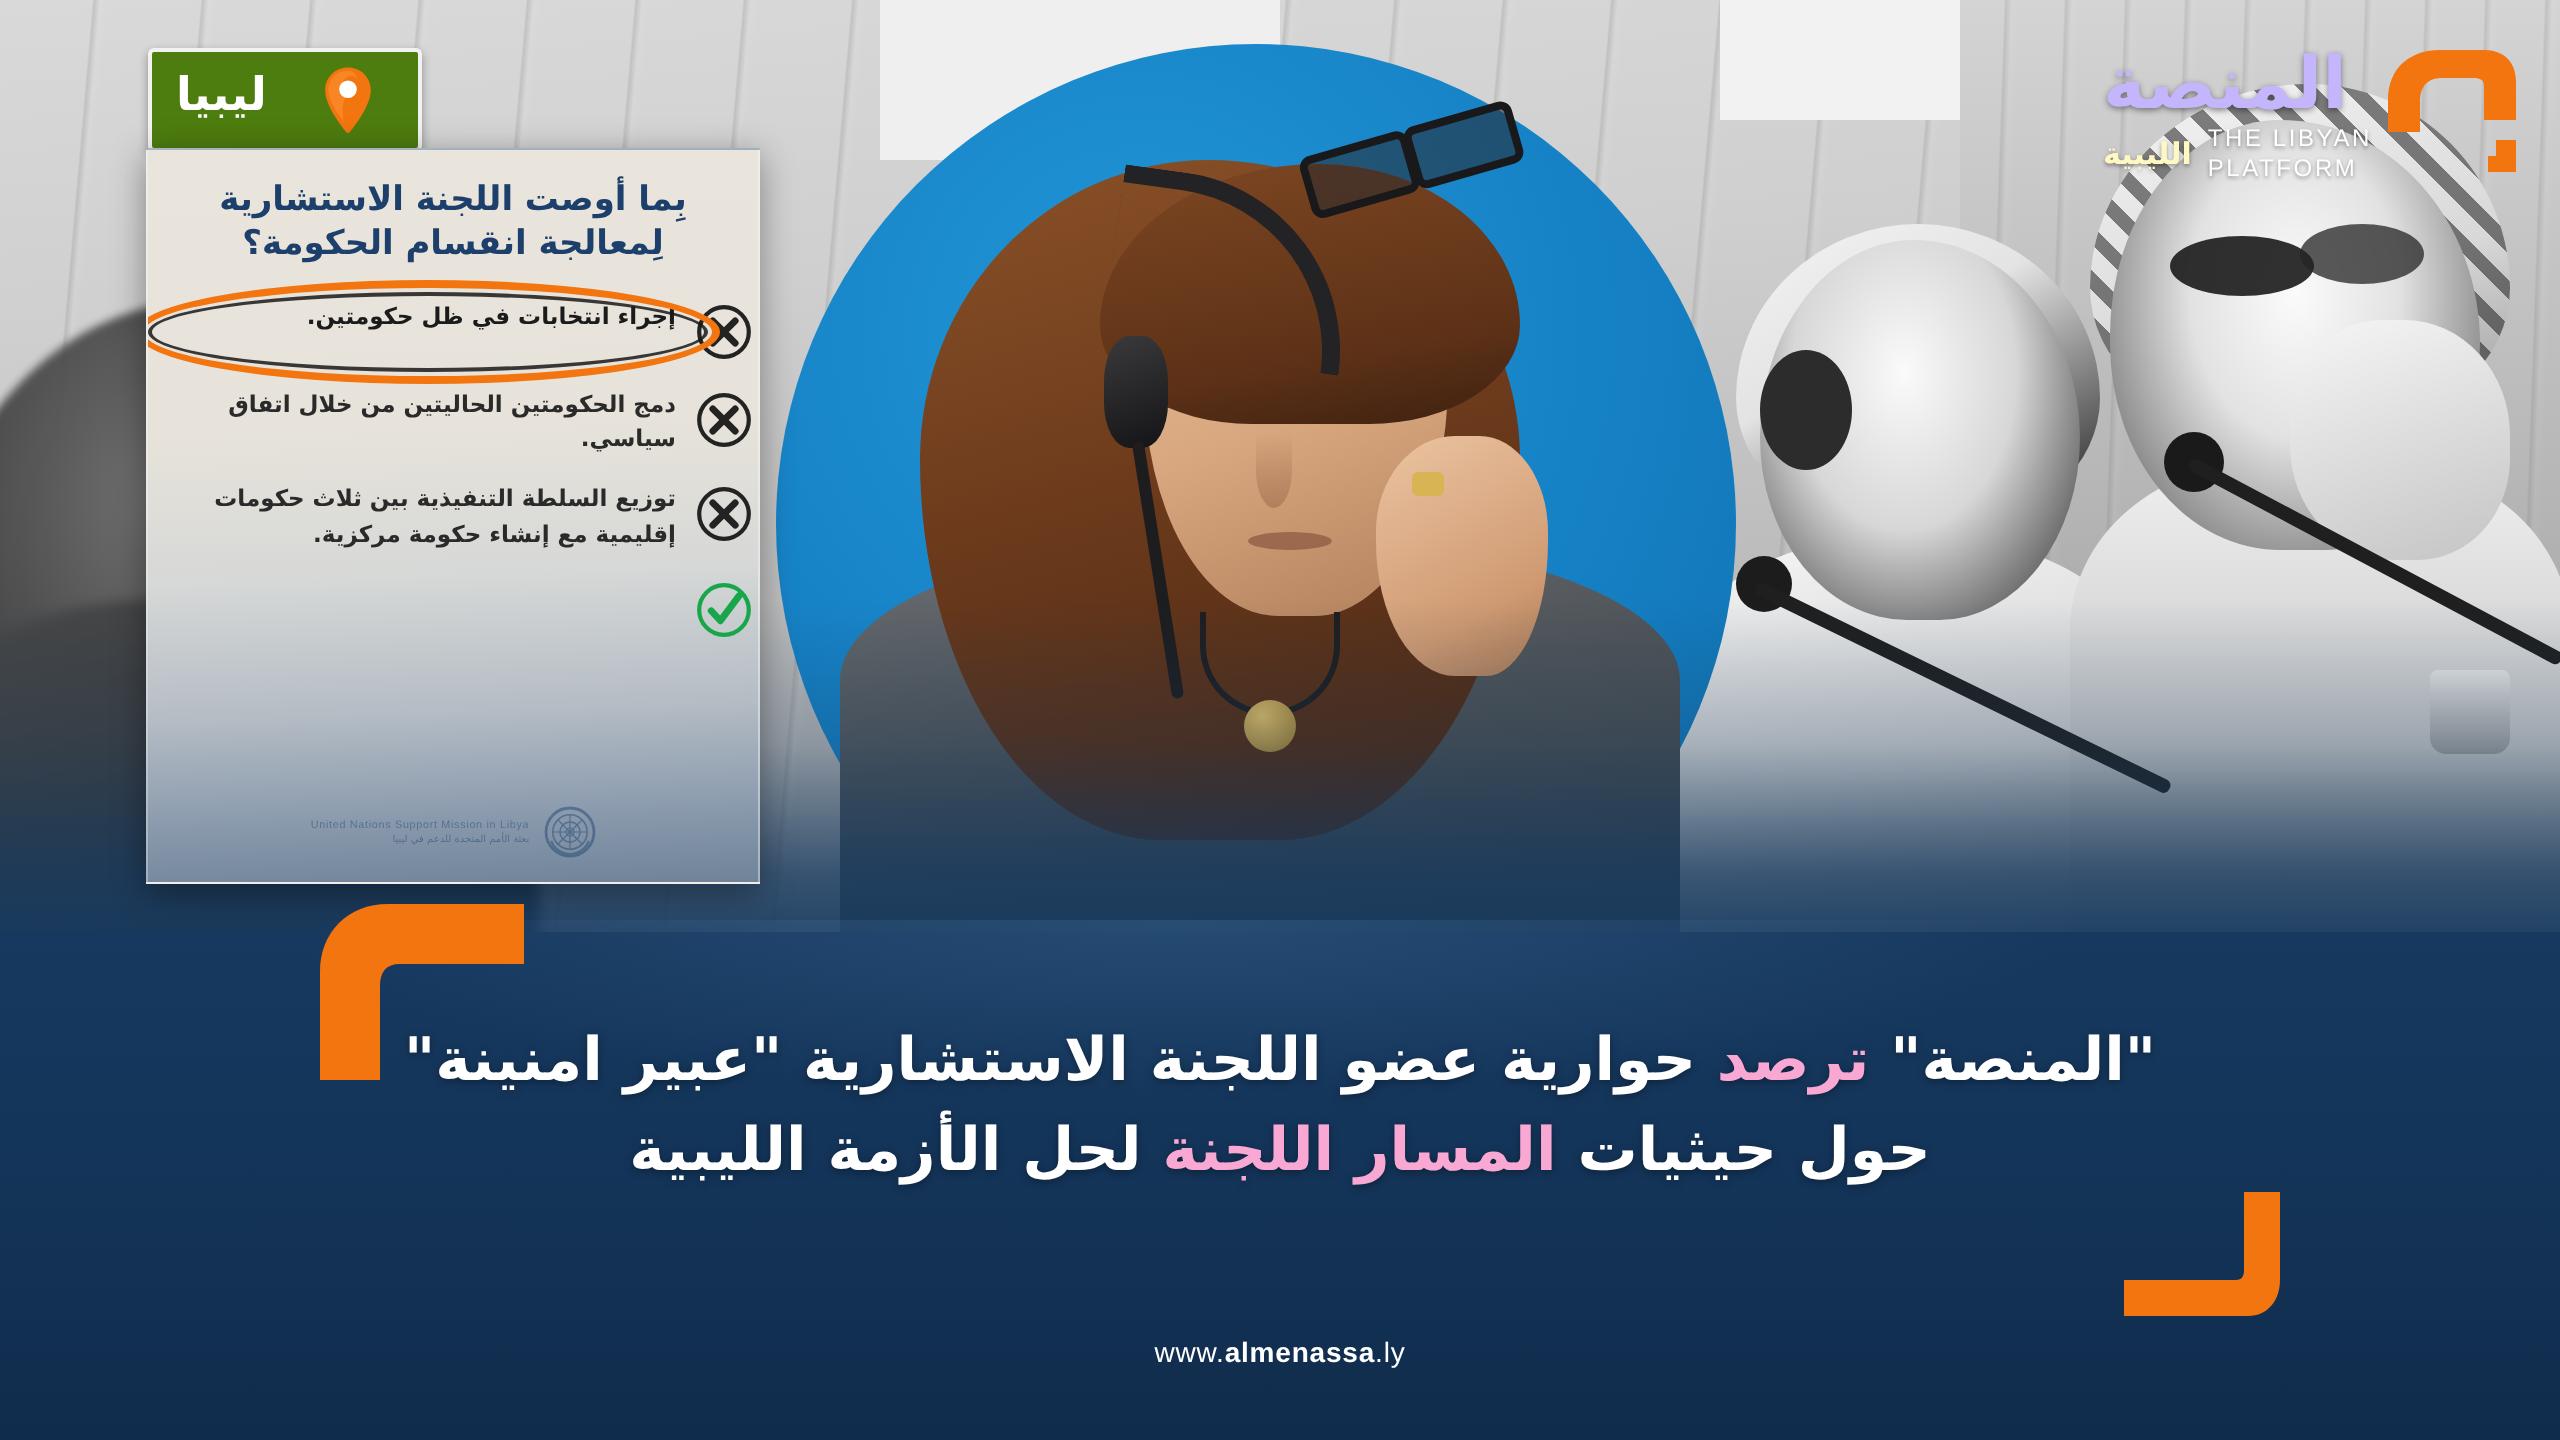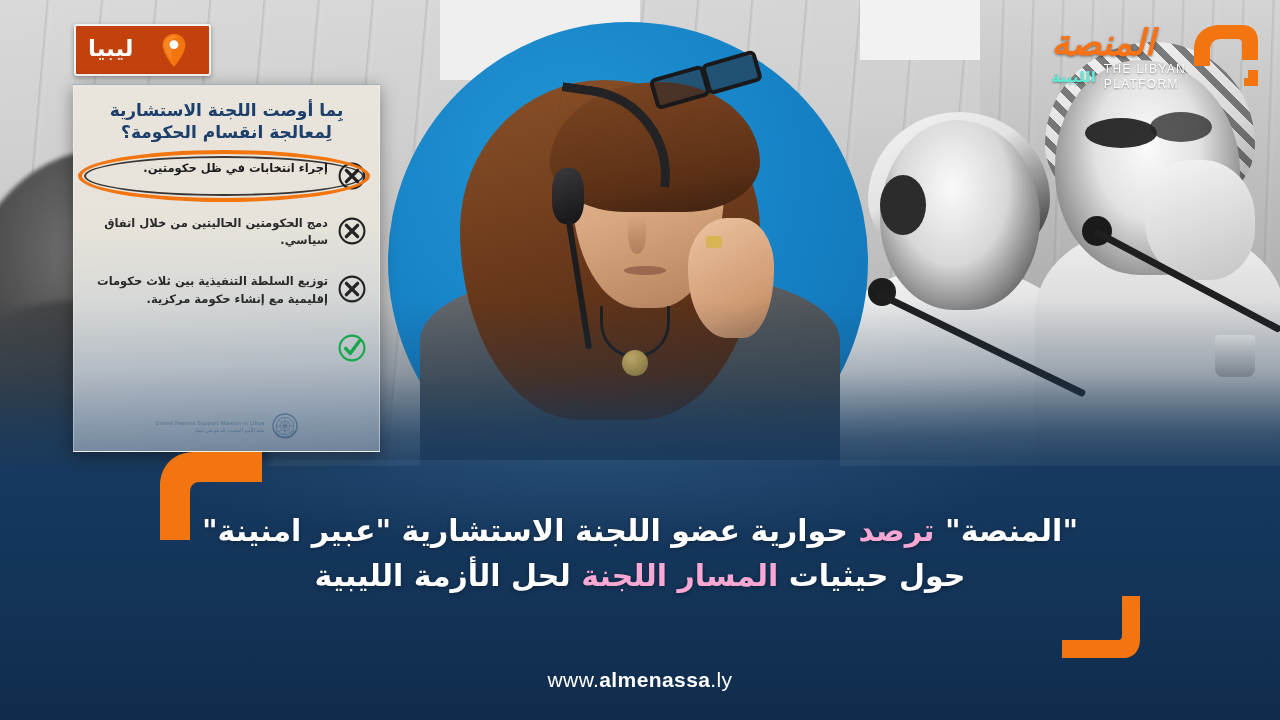--- a/index.html
+++ b/index.html
@@ -209,47 +209,47 @@
   .navy-sheen {
     position:absolute; left:140px; top:460px; width:900px; height:90px;
     background:radial-gradient(ellipse at 50% 0%, rgba(90,140,190,.22), rgba(90,140,190,0) 70%);
   }
 
   
   .loc-badge {
     position:absolute; left:74px; top:24px;
     display:flex; align-items:center; gap:28px;
     padding:7px 22px 7px 12px;
-    background:#c2410c; border:2px solid #f2f2f2; border-radius:3px;
+    background:#4d7c0f; border:2px solid #f2f2f2; border-radius:3px;
     box-shadow:0 2px 5px rgba(0,0,0,.35);
   }
   .pin { width:26px; height:34px; position:relative; flex:0 0 auto; }
   .pin svg { display:block; }
   .loc-label {
     color:#ffffff; font-size:23px; font-weight:bold; letter-spacing:.5px;
     line-height:1; padding-bottom:3px;
   }
 
   
   .info-card {
-    position:absolute; left:73px; top:84px; width:307px; height:368px;
+    position:absolute; left:73px; top:74px; width:307px; height:368px;
     background:linear-gradient(178deg,
         #e9e5dc 0%, #e7e3da 38%, #d6d8d7 58%,
         #b4bcc4 76%, #8a9aad 90%, #6f8399 100%);
     border:1px solid rgba(255,255,255,.35);
     box-shadow:0 4px 16px rgba(0,0,0,.38);
     overflow:hidden;
-    padding:14px 12px 10px;
+    padding:14px 2px 10px;
     display:flex; flex-direction:column;
   }
   .card-title {
     color:#1c3f6b; font-weight:bold; font-size:17px; line-height:1.32;
     text-align:center; letter-spacing:-.2px; margin-bottom:16px;
   }
-  .opt-list { display:flex; flex-direction:column; gap:24px; flex:1 1 auto; }
+  .opt-list { display:flex; flex-direction:column; gap:13px; flex:1 1 auto; }
   .opt-row { display:flex; align-items:flex-start; gap:9px; position:relative; }
   .opt-icon { flex:0 0 auto; width:30px; height:30px; margin-top:1px; }
   .opt-text {
     flex:1 1 auto; color:#2a2a2a; font-size:11.5px; line-height:1.5;
     text-align:right; font-weight:600;
   }
   .opt-row.highlight .opt-text { color:#1b1b1b; }
   .ellipse-mark {
     position:absolute; left:-8px; top:-10px; width:292px; height:52px;
     border:4px solid #f2750f; border-radius:50%;
@@ -275,25 +275,25 @@
     display:flex; align-items:flex-start; justify-content:flex-end;
   }
   .brand-mark {
     position:absolute; right:0; top:6px; width:74px; height:72px;
   }
   .brand-words {
     position:absolute; right:76px; top:12px;
     display:flex; flex-direction:column; align-items:flex-end;
   }
   .brand-ar {
-    color:#f97316; font-size:36px; font-weight:bold; line-height:.95;
-    text-shadow:0 1px 3px rgba(0,0,0,.45); letter-spacing:-1px;font-style:italic;
+    color:#c4b5fd; font-size:36px; font-weight:bold; line-height:.95;
+    text-shadow:0 1px 3px rgba(0,0,0,.45); letter-spacing:-1px;
   }
   .brand-sub { display:flex; align-items:center; gap:8px; margin-top:2px; }
-  .brand-ar2 { color:#5eead4; font-size:15px; font-weight:bold; line-height:1;
+  .brand-ar2 { color:#fef9c3; font-size:15px; font-weight:bold; line-height:1;
                text-shadow:0 1px 2px rgba(0,0,0,.4);text-align:center; }
   .brand-en {
     color:#ffffff; font-family:"Liberation Sans",sans-serif;
     font-size:12px; line-height:1.25; letter-spacing:1.3px; text-align:left;
     direction:ltr; text-shadow:0 1px 2px rgba(0,0,0,.4);
   }
 
   
   .bracket-tl {
     position:absolute; left:160px; top:452px; width:102px; height:88px;
@@ -312,21 +312,21 @@
     color:#ffffff; font-size:30px; font-weight:bold; line-height:1.5;
     letter-spacing:-.3px; text-shadow:0 1px 4px rgba(0,0,0,.35);
   }
   .hl-accent { color:#f9a8d4; }
 
   
   .website {
     position:absolute; left:0; right:0; top:668px;
     text-align:center; direction:ltr;
     color:#ffffff; font-family:"Liberation Sans",sans-serif;
-    font-size:21px; letter-spacing:.4px;
+    font-size:14px; letter-spacing:.4px;
   }
   .website b { font-weight:bold; }
 </style>
 </head>
 <body>
 
 <div class="canvas">
 
   <div class="photo-bg"></div>
   <div class="bg-board"></div>

